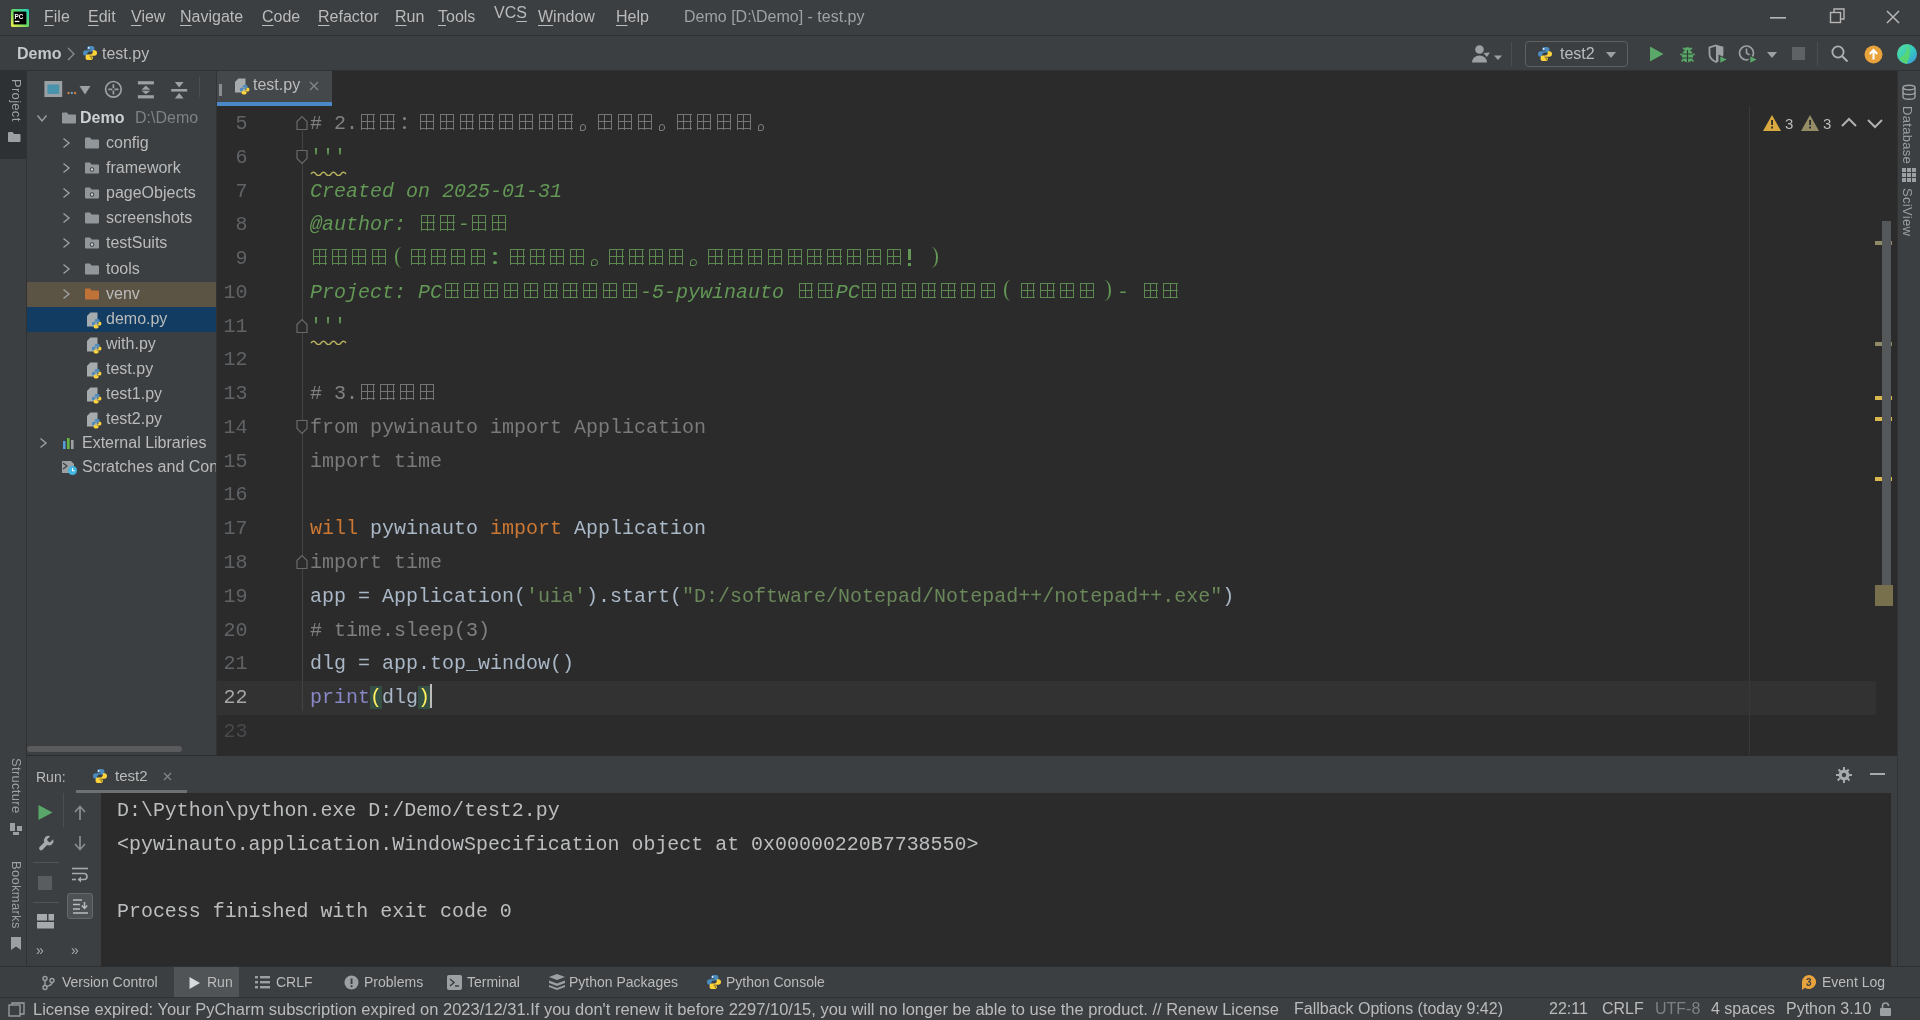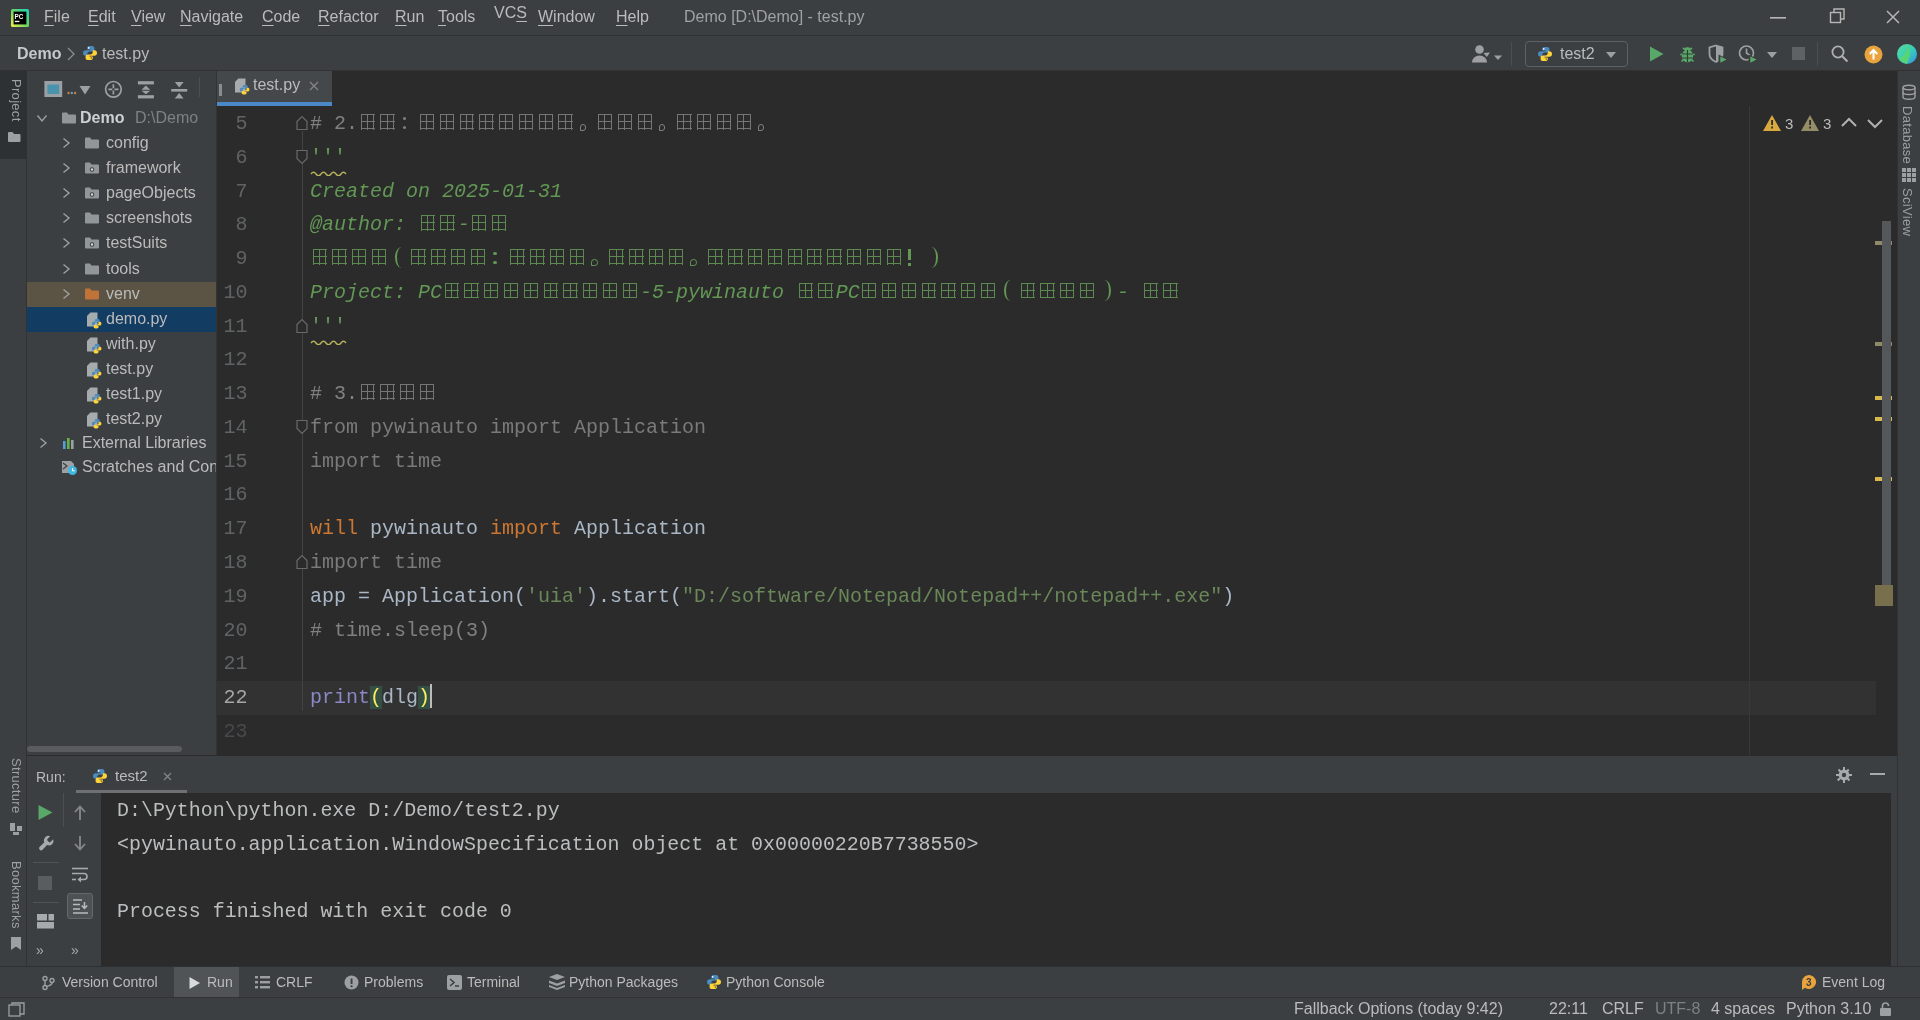--- a/index.html
+++ b/index.html
@@ -369,20 +369,21 @@
       <div class="ln" style="top:373.6px;color:#606366">15</div>
       <div class="ln" style="top:407.4px;color:#606366">16</div>
       <div class="cl" style="top:441.2px"><span class="kw">will</span> pywinauto <span class="kw">import</span> Application</div>
       <div class="ln" style="top:441.2px;color:#606366">17</div>
       <div class="cl" style="top:474.9px"><span class="dim">import time</span></div>
       <div class="ln" style="top:474.9px;color:#606366">18</div>
       <div class="cl" style="top:508.7px">app = Application(<span class="str">'uia'</span>).start(<span class="str">"D:/software/Notepad/Notepad++/notepad++.exe"</span>)</div>
       <div class="ln" style="top:508.7px;color:#606366">19</div>
       <div class="cl" style="top:542.5px"><span class="com"># time.sleep(3)</span></div>
       <div class="ln" style="top:542.5px;color:#606366">20</div>
+      <div class="cl" style="top:576.2px">dlg = app.top_window()</div>
       <div class="ln" style="top:576.2px;color:#606366">21</div>
       <div class="cl" style="top:610.0px"><span class="bi">print</span><span class="hb">(</span>dlg<span class="hb">)</span><span style="display:inline-block;width:2px;height:24px;background:#bbbbbb;vertical-align:-5px"></span></div>
       <div class="ln" style="top:610.0px;color:#a4a5a6">22</div>
       <div class="ln" style="top:643.8px;color:#47494c">23</div>
       <svg style="position:absolute;left:78px;top:44.0px" width="14" height="16">
         <path d="M2 6.5 L7 1.5 L12 6.5 V14.5 H2 Z" fill="#2b2b2b" stroke="#67696b" stroke-width="1.2"></path>
       </svg>
       <svg style="position:absolute;left:78px;top:77.8px" width="14" height="16">
         <path d="M2 1.5 H12 V9.5 L7 14.5 L2 9.5 Z" fill="#2b2b2b" stroke="#67696b" stroke-width="1.2"></path>
       </svg>
@@ -568,20 +569,21 @@
         <path d="M1 8 a7 7 0 1 1 3 5.8 L1 16 Z" fill="#e8a33d"></path>
         <text x="5" y="12" font-size="10" font-weight="bold" fill="#3c3f41" font-family="Liberation Sans">3</text>
       </svg>
       <span style="position:absolute;left:1822px;top:7px;font-size:14px;color:#bbbbbb">Event Log</span>
     </div>
 <div class="abs" id="statusline" style="left:0;top:997px;width:1920px;height:23px;background:#3c3f41;border-top:1px solid #323232">
       <svg style="position:absolute;left:8px;top:3px" width="18" height="17">
         <rect x="1" y="4" width="11" height="11" fill="none" stroke="#9da0a2" stroke-width="1.3"></rect>
         <path d="M4 4 V2 H16 V13 H12" fill="none" stroke="#9da0a2" stroke-width="1.3"></path>
       </svg>
+      <span style="position:absolute;left:33px;top:2px;font-size:16.5px;color:#bbbbbb;white-space:nowrap">License expired: Your PyCharm subscription expired on 2023/12/31.If you don't renew it before 2297/10/15, you will no longer be able to use the product. // Renew License</span>
       <span style="position:absolute;left:1294px;top:2px;font-size:16px;color:#bbbbbb">Fallback Options (today 9:42)</span>
       <span style="position:absolute;left:1549px;top:2px;font-size:16px;color:#bbbbbb">22:11</span>
       <span style="position:absolute;left:1602px;top:2px;font-size:16px;color:#bbbbbb">CRLF</span>
       <span style="position:absolute;left:1655px;top:2px;font-size:16px;color:#7e8183">UTF-8</span>
       <span style="position:absolute;left:1711px;top:2px;font-size:16px;color:#bbbbbb">4 spaces</span>
       <span style="position:absolute;left:1786px;top:2px;font-size:16px;color:#bbbbbb">Python 3.10</span>
       <svg style="position:absolute;left:1879px;top:4px" width="14" height="15">
         <rect x="1" y="6" width="11" height="8" rx="1" fill="#9da0a2"></rect>
         <path d="M3.5 6 V4 a3 3 0 0 1 6 0" fill="none" stroke="#9da0a2" stroke-width="1.6"></path>
       </svg>

